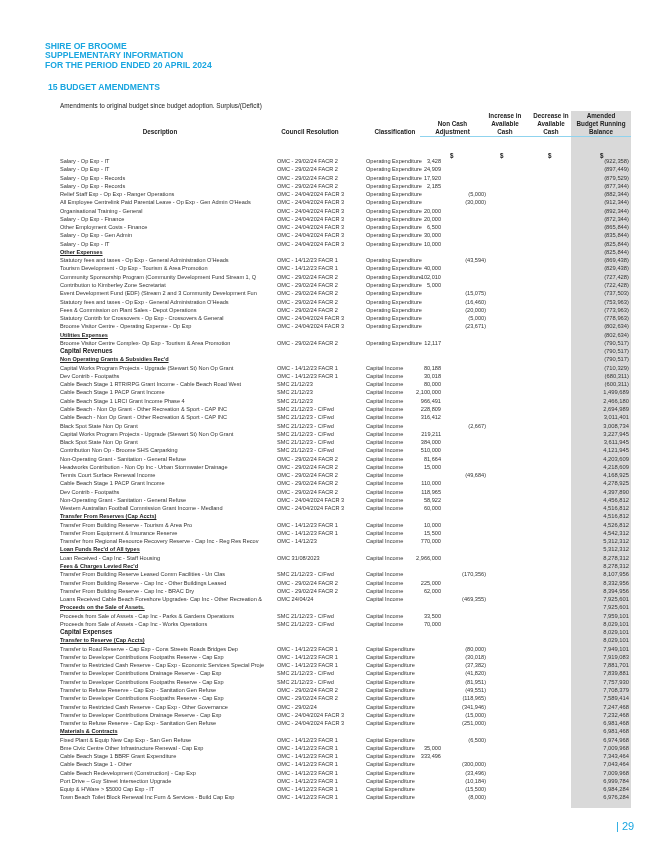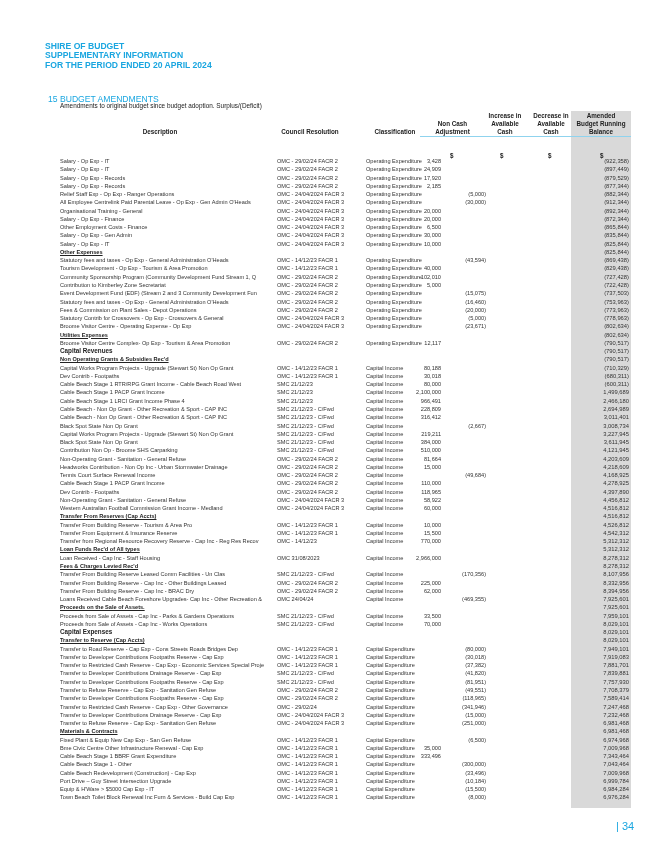--- a/index.html
+++ b/index.html
@@ -1,18 +1,18 @@
 <!DOCTYPE html>
 <html><head>
 <meta charset="utf-8">
 <style>
   html, body { margin: 0; padding: 0; background: #ffffff; }
   body { width: 652px; height: 844px; position: relative; overflow: hidden; font-family: "Liberation Sans", sans-serif; }
   .hdr { position: absolute; left: 45px; top: 42px; color: #1aa6e0; font-weight: bold; font-size: 8.6px; line-height: 9.4px; }
-  .section { position: absolute; left: 48px; top: 82px; color: #1aa6e0; font-weight: normal; font-size: 8.6px; margin-top: 12px; }
+  .section { position: absolute; left: 48px; top: 82px; color: #1aa6e0; font-weight: bold; font-size: 8.6px; }
   .intro { position: absolute; left: 60px; top: 102px; font-size: 6.4px; color: #222; }
   .shade { position: absolute; left: 571px; top: 111px; width: 60px; height: 697px; background: #d9d9d9; }
   .col-hdr { position: absolute; font-weight: bold; font-size: 6.3px; color: #222; text-align: center; line-height: 8.2px; }
   .hline { position: absolute; left: 420px; top: 136px; width: 211px; height: 1px; background: #8fd3ee; }
   .dollar { position: absolute; top: 152px; font-weight: bold; font-size: 6.3px; color: #222; }
   .rows { position: absolute; left: 60px; top: 157px; width: 572px; }
   .row { position: relative; height: 8.28px; font-family: "Liberation Sans Narrow", "Liberation Sans", sans-serif; font-size: 5.6px; color: #333; white-space: nowrap; }
   .row span { position: absolute; top: 0; line-height: 8.28px; }
   .c-desc { left: 0; width: 216px; overflow: hidden; }
   .c-res { left: 217px; width: 84px; overflow: hidden; }
@@ -21,21 +21,21 @@
   .c-dec { right: 146px; text-align: right; }
   .c-bal { right: 3px; text-align: right; font-family: "Liberation Sans", sans-serif; font-size: 5.8px; }
   .row.head .c-desc { font-weight: bold; text-decoration: underline; color: #222; }
   .row.cat .c-desc { font-weight: bold; font-size: 6.3px; color: #222; }
   .pageno { position: absolute; left: 616px; top: 820px; color: #1aa6e0; font-size: 11px; }
 </style>
 </head>
 <body>
 
 <div class="hdr">
-  <div>SHIRE OF BUDGET</div>
+  <div>SHIRE OF BROOME</div>
   <div>SUPPLEMENTARY INFORMATION</div>
   <div>FOR THE PERIOD ENDED 20 APRIL 2024</div>
 </div>
 
 <div class="section">15  BUDGET AMENDMENTS</div>
 <div class="intro">Amendments to original budget since budget adoption. Surplus/(Deficit)</div>
 
 <div class="shade"></div>
 
 <div class="col-hdr" style="left:110px; top:128px; width:100px;">Description</div>
@@ -687,13 +687,13 @@
     <div class="row item">
       <span class="c-desc">Town Beach Toilet Block Renewal Inc Furn &amp; Services - Build Cap Exp</span>
       <span class="c-res">OMC - 14/12/23 FACR 1</span>
       <span class="c-cls">Capital Expenditure</span>
       <span class="c-inc"></span>
       <span class="c-dec">(8,000)</span>
       <span class="c-bal">6,976,284</span>
     </div>
   </div>
 
-<div class="pageno">| 34</div>
+<div class="pageno">| 29</div>
 
 </body></html>

